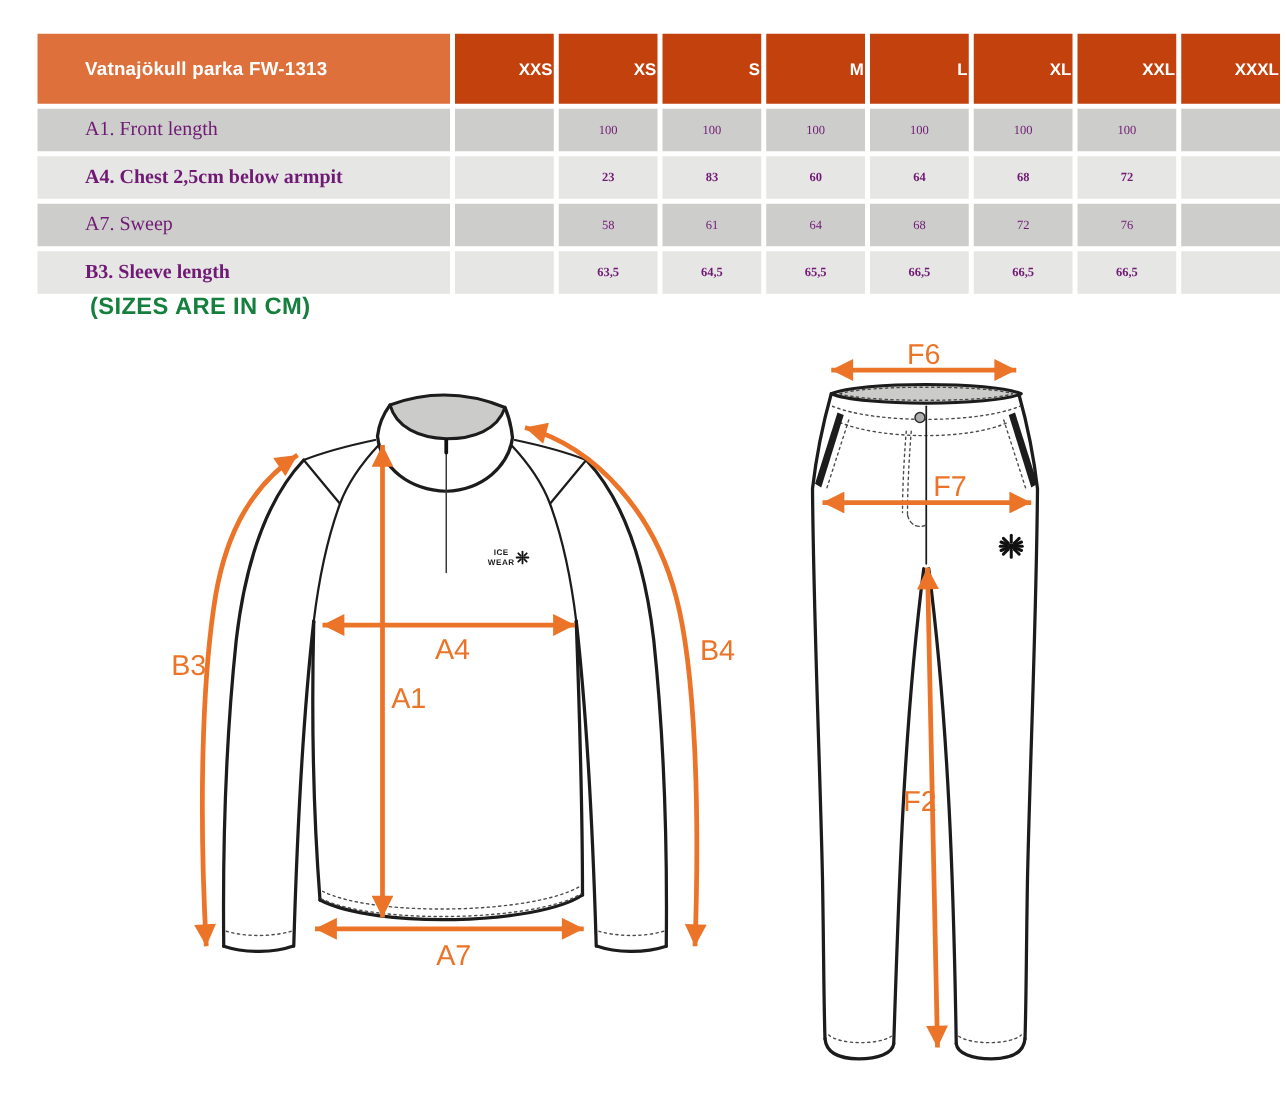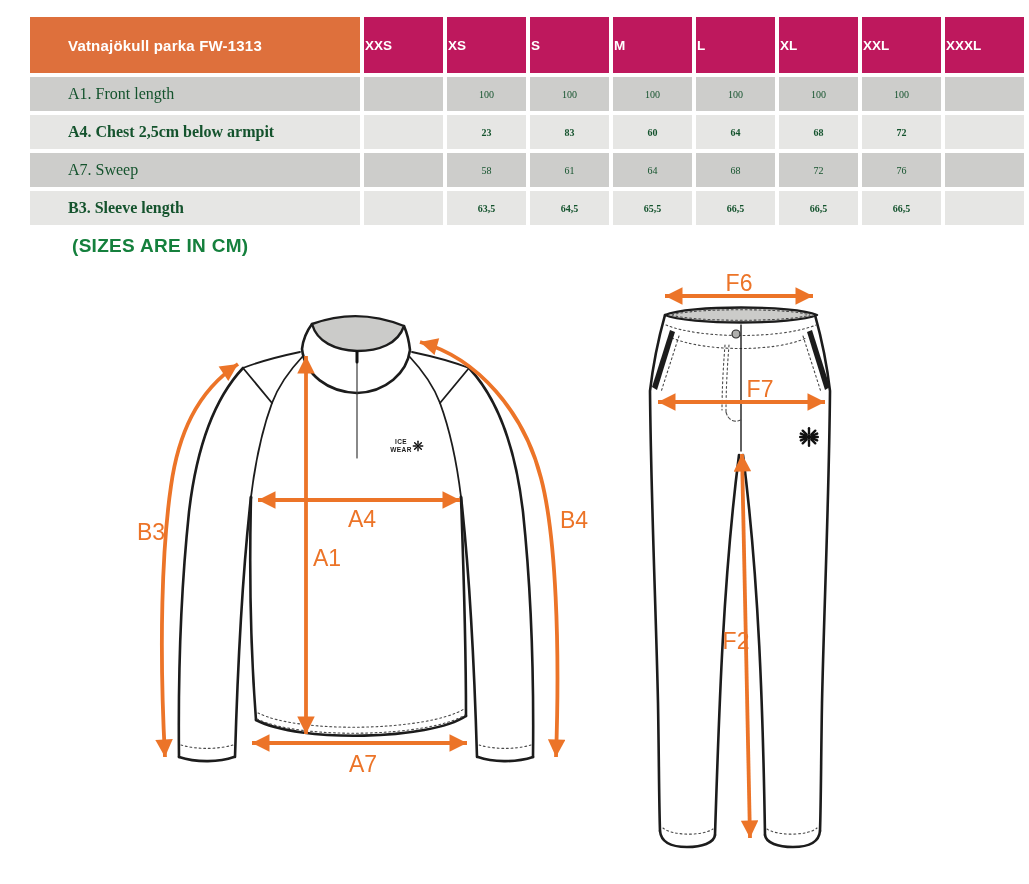--- a/index.html
+++ b/index.html
@@ -1,24 +1,24 @@
 <!DOCTYPE html>
 <html><head>
 <meta charset="utf-8">
 <style>
   html,body{margin:0;padding:0;background:#fff;}
   .page{position:relative;width:1029px;height:884px;background:#ffffff;overflow:hidden;
         font-family:"Liberation Sans",sans-serif;}
-  table.size-table{position:absolute;left:26px;top:13px;border-collapse:separate;border-spacing:4px;}
+  table.size-table{position:absolute;left:26px;top:23px;border-collapse:separate;border-spacing:4px;}
   th,td{margin:0;vertical-align:middle;}
   th.title-th{background:#DE703C;color:#ffffff;text-align:left;padding-left:38px;
               font-size:15px;font-weight:bold;height:54px;letter-spacing:.2px;}
-  th.size-th{background:#be185d;color:#ffffff;font-size:13.5px;font-weight:bold;
-             width:77px;height:54px;text-align:left;}
-  td{height:32px;font-family:"Liberation Serif",serif;color:#14532d;}
+  th.size-th{background:#c2410c;color:#ffffff;font-size:13.5px;font-weight:bold;
+             width:77px;height:54px;text-align:right;}
+  td{height:32px;font-family:"Liberation Serif",serif;color:#701a75;}
   td.label-td{font-size:16px;padding-left:38px;text-align:left;}
   td.val-td{font-size:10px;text-align:center;}
   tr.row-dark td{background:#CDCDCB;}
   tr.row-light td{background:#E6E6E4;font-weight:bold;}
   .caption{position:absolute;left:72px;top:235px;color:#15803d;font-size:19px;
            font-weight:bold;letter-spacing:.3px;}
   svg.diagram{position:absolute;left:0;top:0;}
   svg text.meas{font-family:"Liberation Sans",sans-serif;font-size:23px;fill:#EC7428;}
   svg text.logo{font-family:"Liberation Sans",sans-serif;font-weight:bold;font-size:6.5px;
                 fill:#1a1a1a;letter-spacing:.4px;}

